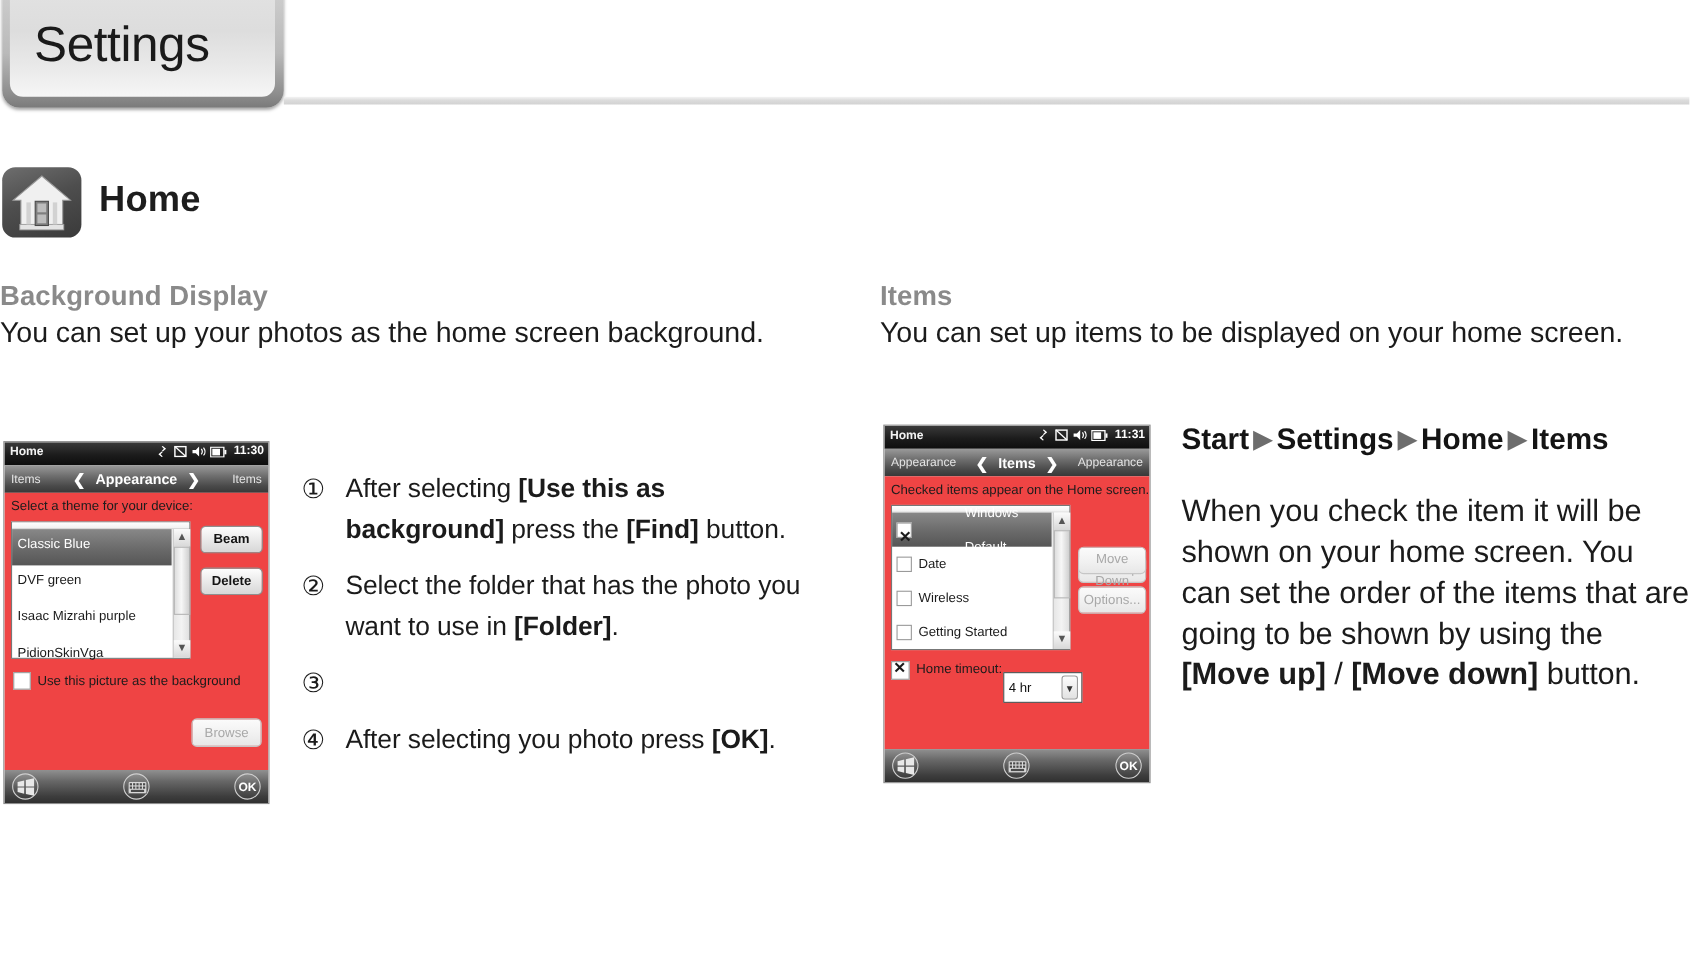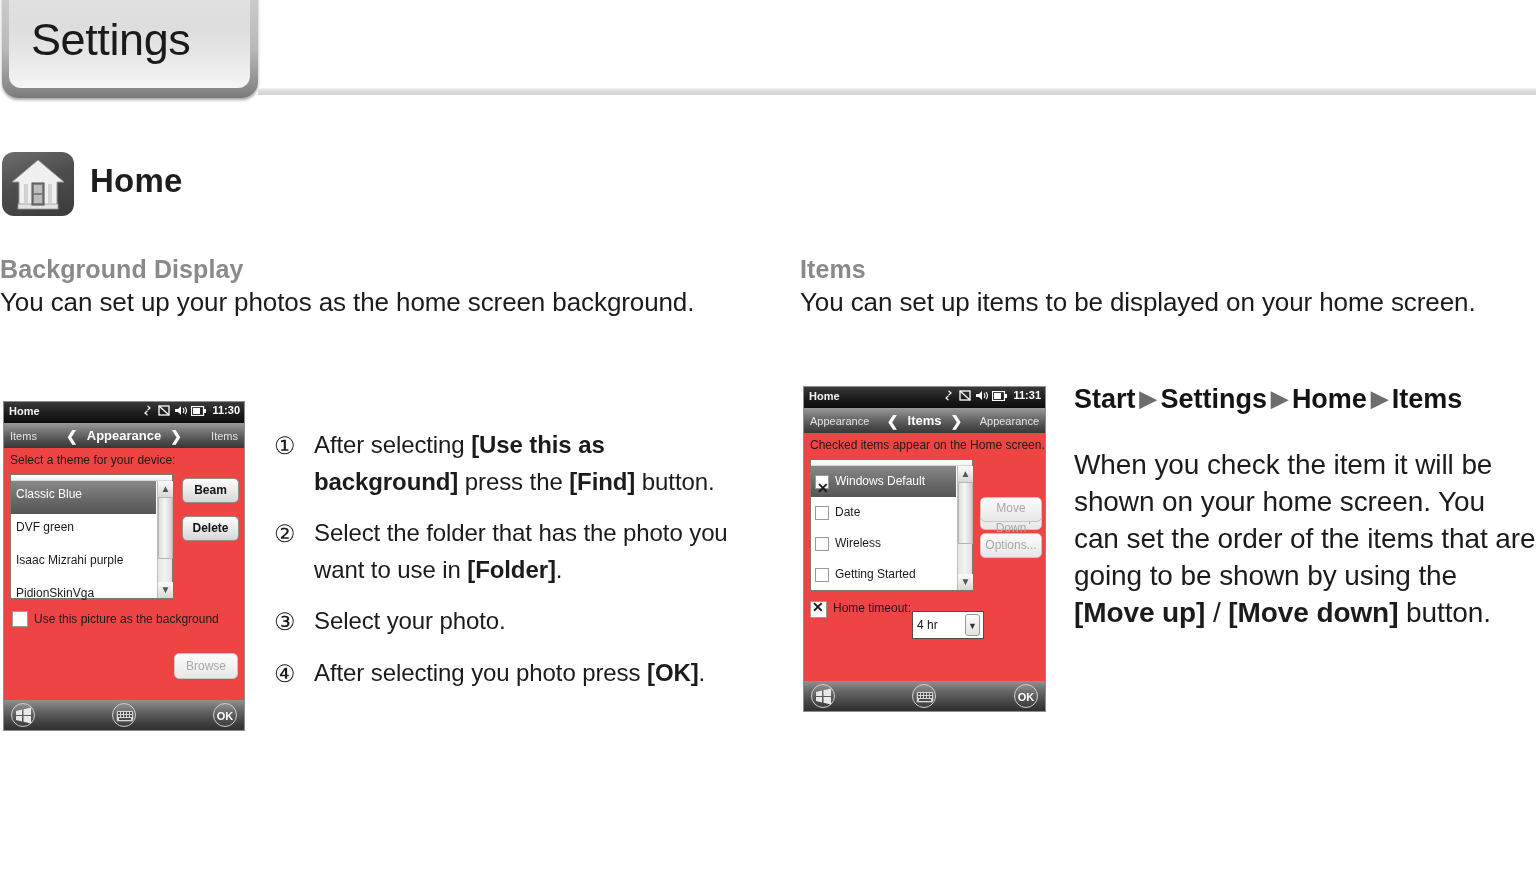--- a/index.html
+++ b/index.html
@@ -151,20 +151,21 @@
     background: linear-gradient(180deg,#ffffff 0%, #f2f2f2 100%);
     border-bottom: 1px solid #d8d8d8;
   }
   .list-item {
     position: relative; height: 33px; line-height: 27px;
     font-size: 12px; color: #1a1a1a; padding-left: 5px;
   }
   .list-item.sel {
     background: linear-gradient(180deg,#888888 0%, #6a6a6a 55%, #565656 100%);
     color: #ffffff;
+    gap: 42px;
   }
   .dev-right .list-item { height: 31px; line-height: 31px; padding-left: 4px; display: flex; align-items: center; }
   .chk {
     width: 14px; height: 14px; border: 1px solid #9a9a9a; background: #ffffff;
     display: inline-block; margin-right: 6px; position: relative; flex: 0 0 14px;
   }
   .chk.on::after {
     content: "\2715"; position: absolute; left: 1px; top: -3px;
     font-size: 14px; color: #1a1a1a; font-weight: 700;
   }
@@ -286,21 +287,20 @@
         <div class="step">
           <div class="step-num">①</div>
           <div class="step-text">After selecting <b>[Use this as background]</b> press the <b>[Find]</b> button.</div>
         </div>
         <div class="step">
           <div class="step-num">②</div>
           <div class="step-text">Select the folder that has the photo you want to use in <b>[Folder]</b>.</div>
         </div>
         <div class="step">
           <div class="step-num">③</div>
-          <div class="step-text">Select your photo.</div>
         </div>
         <div class="step">
           <div class="step-num">④</div>
           <div class="step-text">After selecting you photo press <b>[OK]</b>.</div>
         </div>
       </div>
   </div>
 
   <div class="block block-right">
     <div class="path"><span>Start</span><span class="tri">▶</span><span>Settings</span><span class="tri">▶</span><span>Home</span><span class="tri">▶</span><span>Items</span></div>

